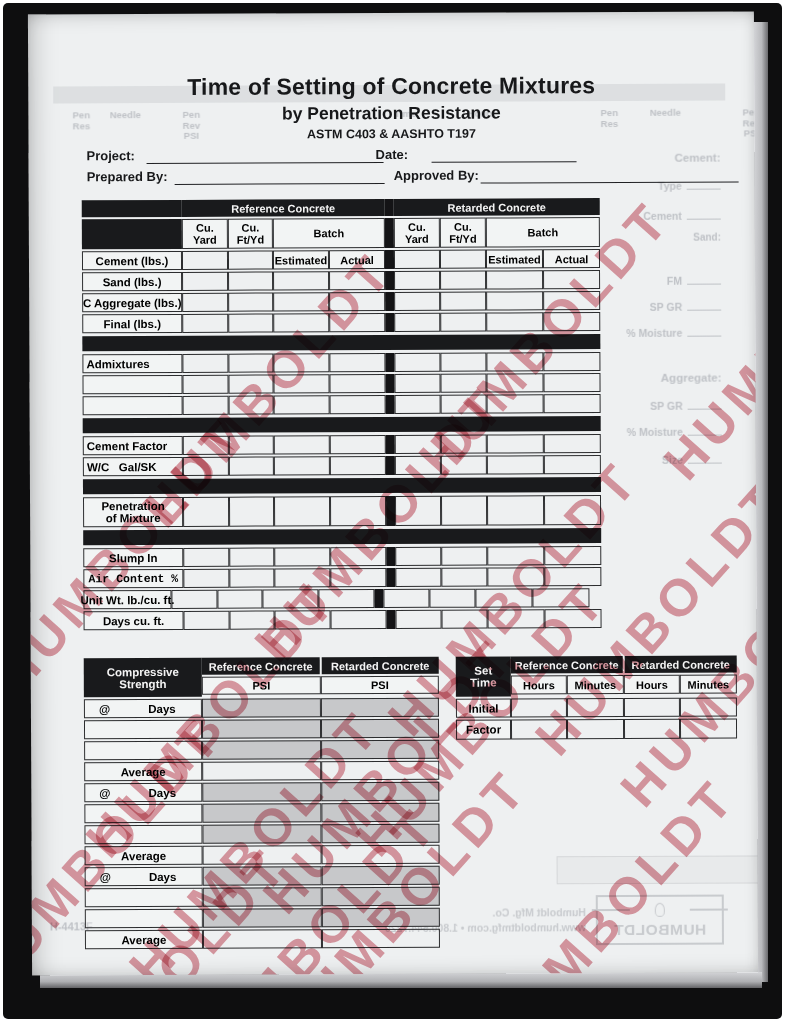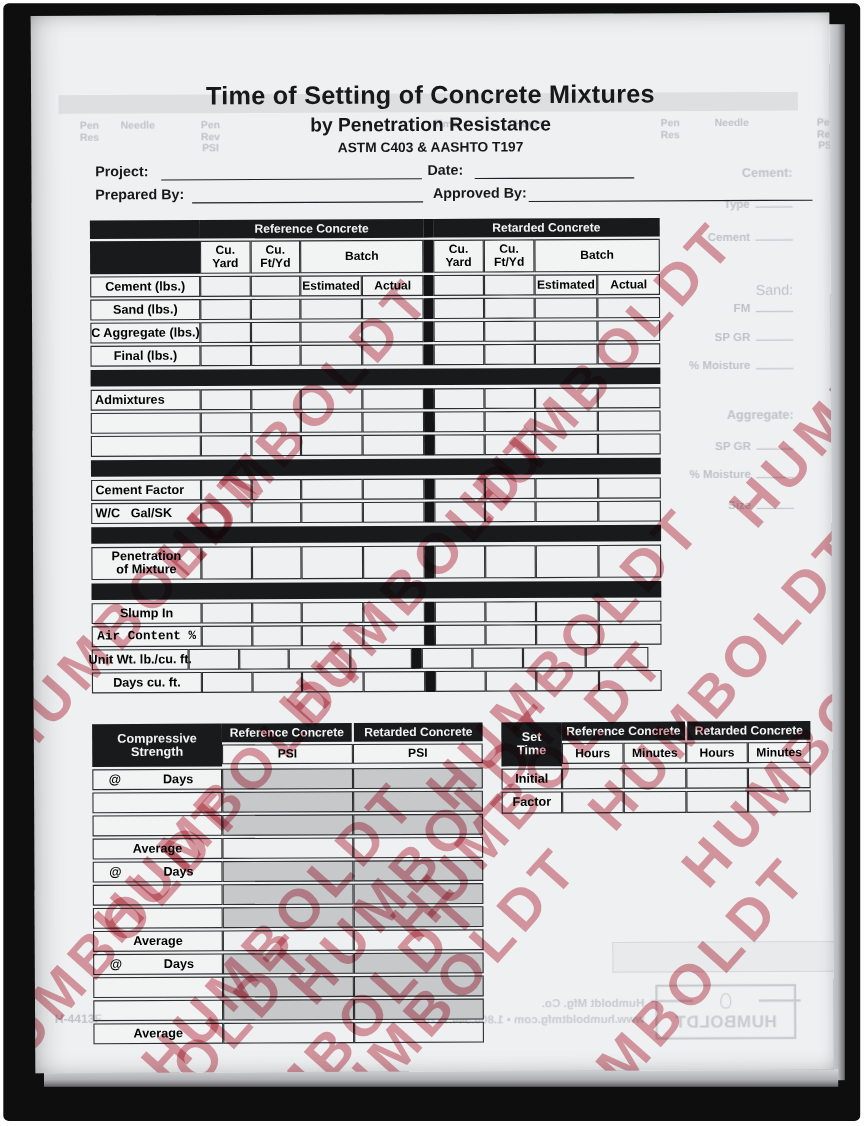--- a/index.html
+++ b/index.html
@@ -108,39 +108,39 @@
           <div>Needle</div>
         </div>
         <div class="ghost ghost-cell" style="left:698px;top:96px;width:50px;">
           <div>Pen</div>
           <div>Rev</div>
           <div>PSI</div>
         </div>
         <div class="ghost ghost-rc" style="top:140px;font-size:11.5px;font-weight:800;"><span>Cement:</span></div>
         <div class="ghost ghost-rc" style="top:168px;"><span>Type</span><span class="gl"></span></div>
         <div class="ghost ghost-rc" style="top:198px;"><span>Cement</span><span class="gl"></span></div>
-        <div class="ghost ghost-rc" style="top:244px;font-size:13px;font-weight:400;"><span>Sand:</span></div>
+        <div class="ghost ghost-rc" style="top:220px;font-size:10px;font-weight:700;"><span>Sand:</span></div>
         <div class="ghost ghost-rc" style="top:263px;"><span>FM</span><span class="gl"></span></div>
         <div class="ghost ghost-rc" style="top:289px;"><span>SP GR</span><span class="gl"></span></div>
         <div class="ghost ghost-rc" style="top:315px;"><span>% Moisture</span><span class="gl"></span></div>
         <div class="ghost ghost-rc" style="top:360px;font-size:11.5px;font-weight:800;"><span>Aggregate:</span></div>
         <div class="ghost ghost-rc" style="top:388px;"><span>SP GR</span><span class="gl"></span></div>
         <div class="ghost ghost-rc" style="top:414px;"><span>% Moisture</span><span class="gl"></span></div>
         <div class="ghost ghost-rc" style="top:442px;"><span>Size</span><span class="gl"></span></div>
       </div>
 
     <div class="title-block ink">
       <div class="title">Time of Setting of Concrete Mixtures</div>
       <div class="subtitle">by Penetration Resistance</div>
       <div class="standard">ASTM C403 &amp; AASHTO T197</div>
     </div>
 
     <div class="fieldrow ink" style="left:58px;top:134px;">Project:</div>
     <div class="fline" style="left:118px;top:136px;width:237px;"></div>
-    <div class="fieldrow ink" style="left:360px;top:134px;text-align:right;">Date:</div>
+    <div class="fieldrow ink" style="left:347px;top:134px;text-align:right;">Date:</div>
     <div class="fline" style="left:403px;top:136px;width:145px;"></div>
     <div class="fieldrow ink" style="left:58px;top:155px;">Prepared By:</div>
     <div class="fline" style="left:146px;top:157px;width:210px;"></div>
     <div class="fieldrow ink" style="left:365px;top:155px;">Approved By:</div>
     <div class="fline" style="left:452px;top:157px;width:258px;"></div>
 
     <div id="main-table" style="position:absolute;left:53px;top:186px;width:518px;">
         <div class="trow" style="height:17px;">
           <div class="blackbar" style="width:100px;"></div>
           <div class="whead" style="width:203px;">Reference Concrete</div>

